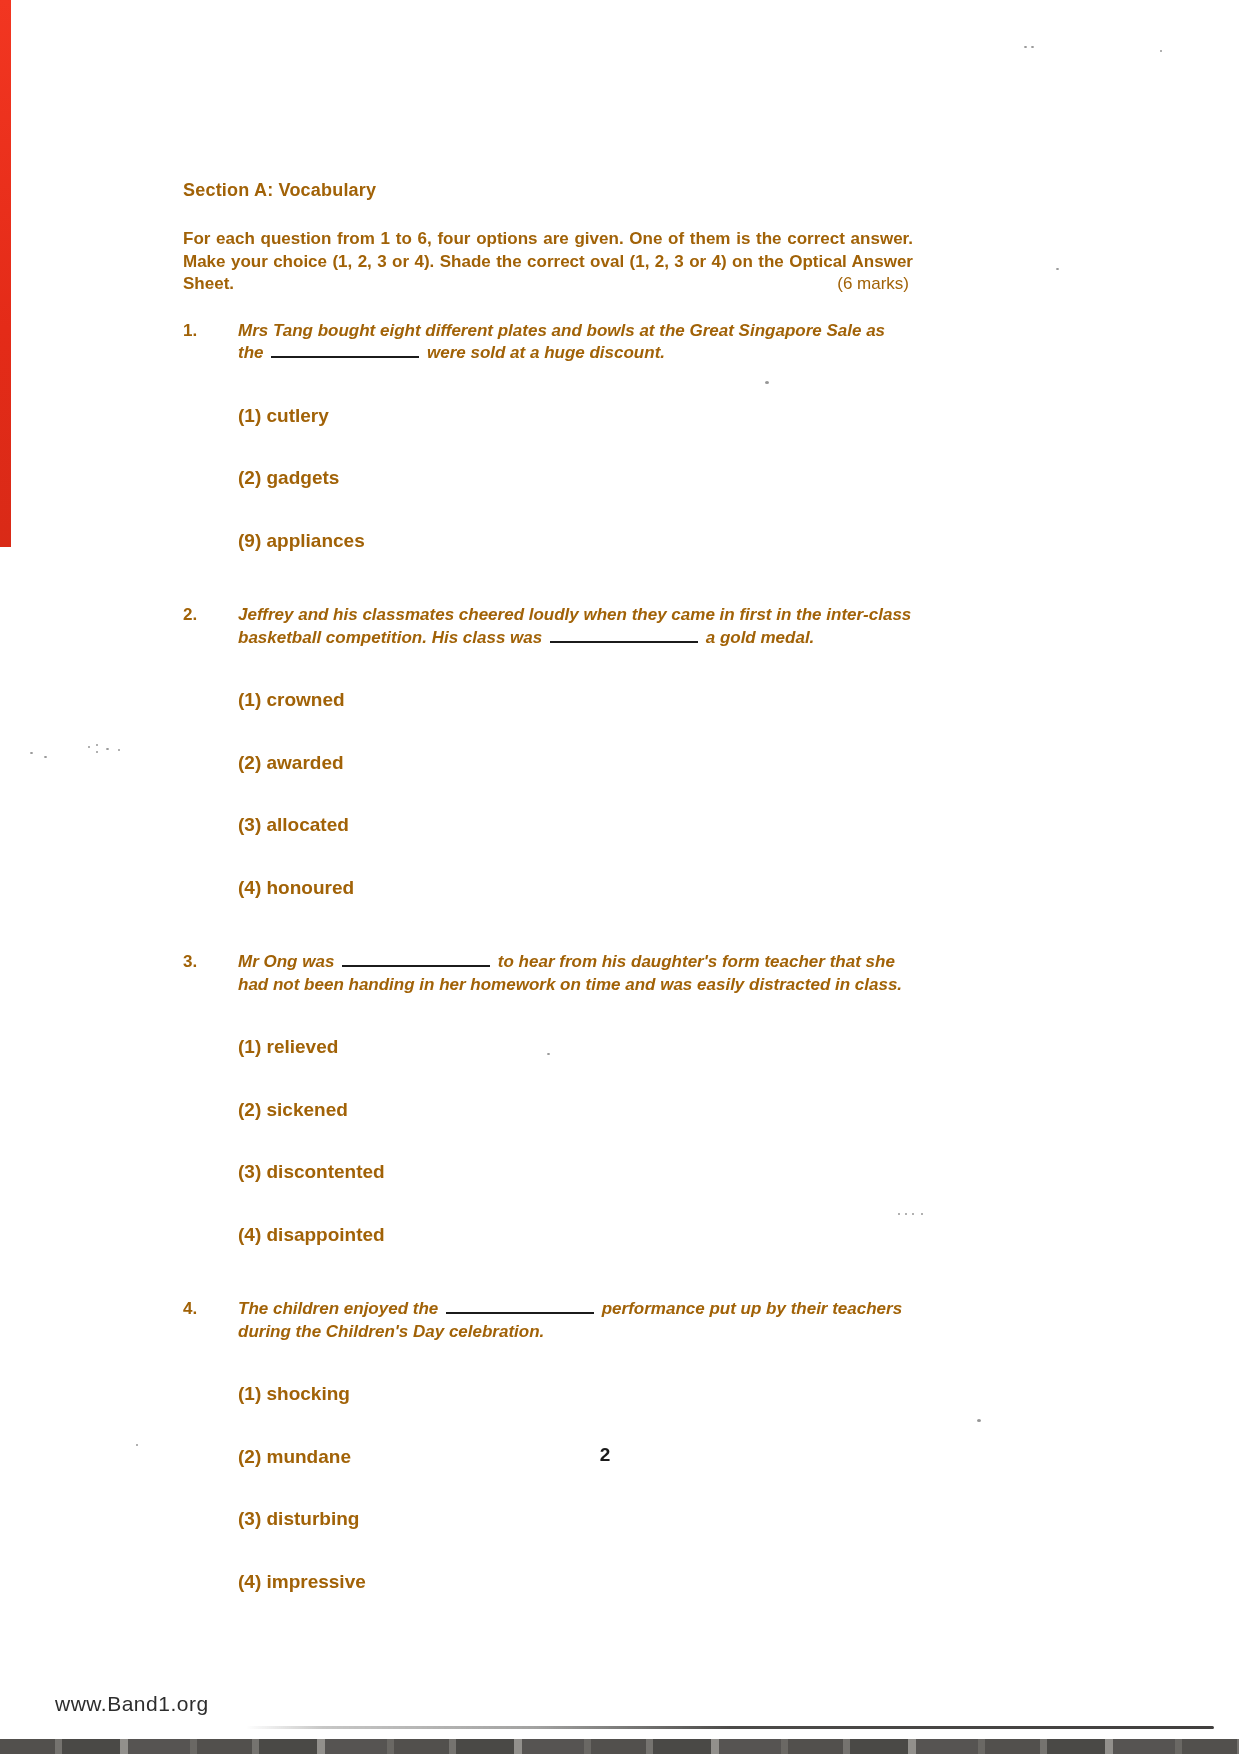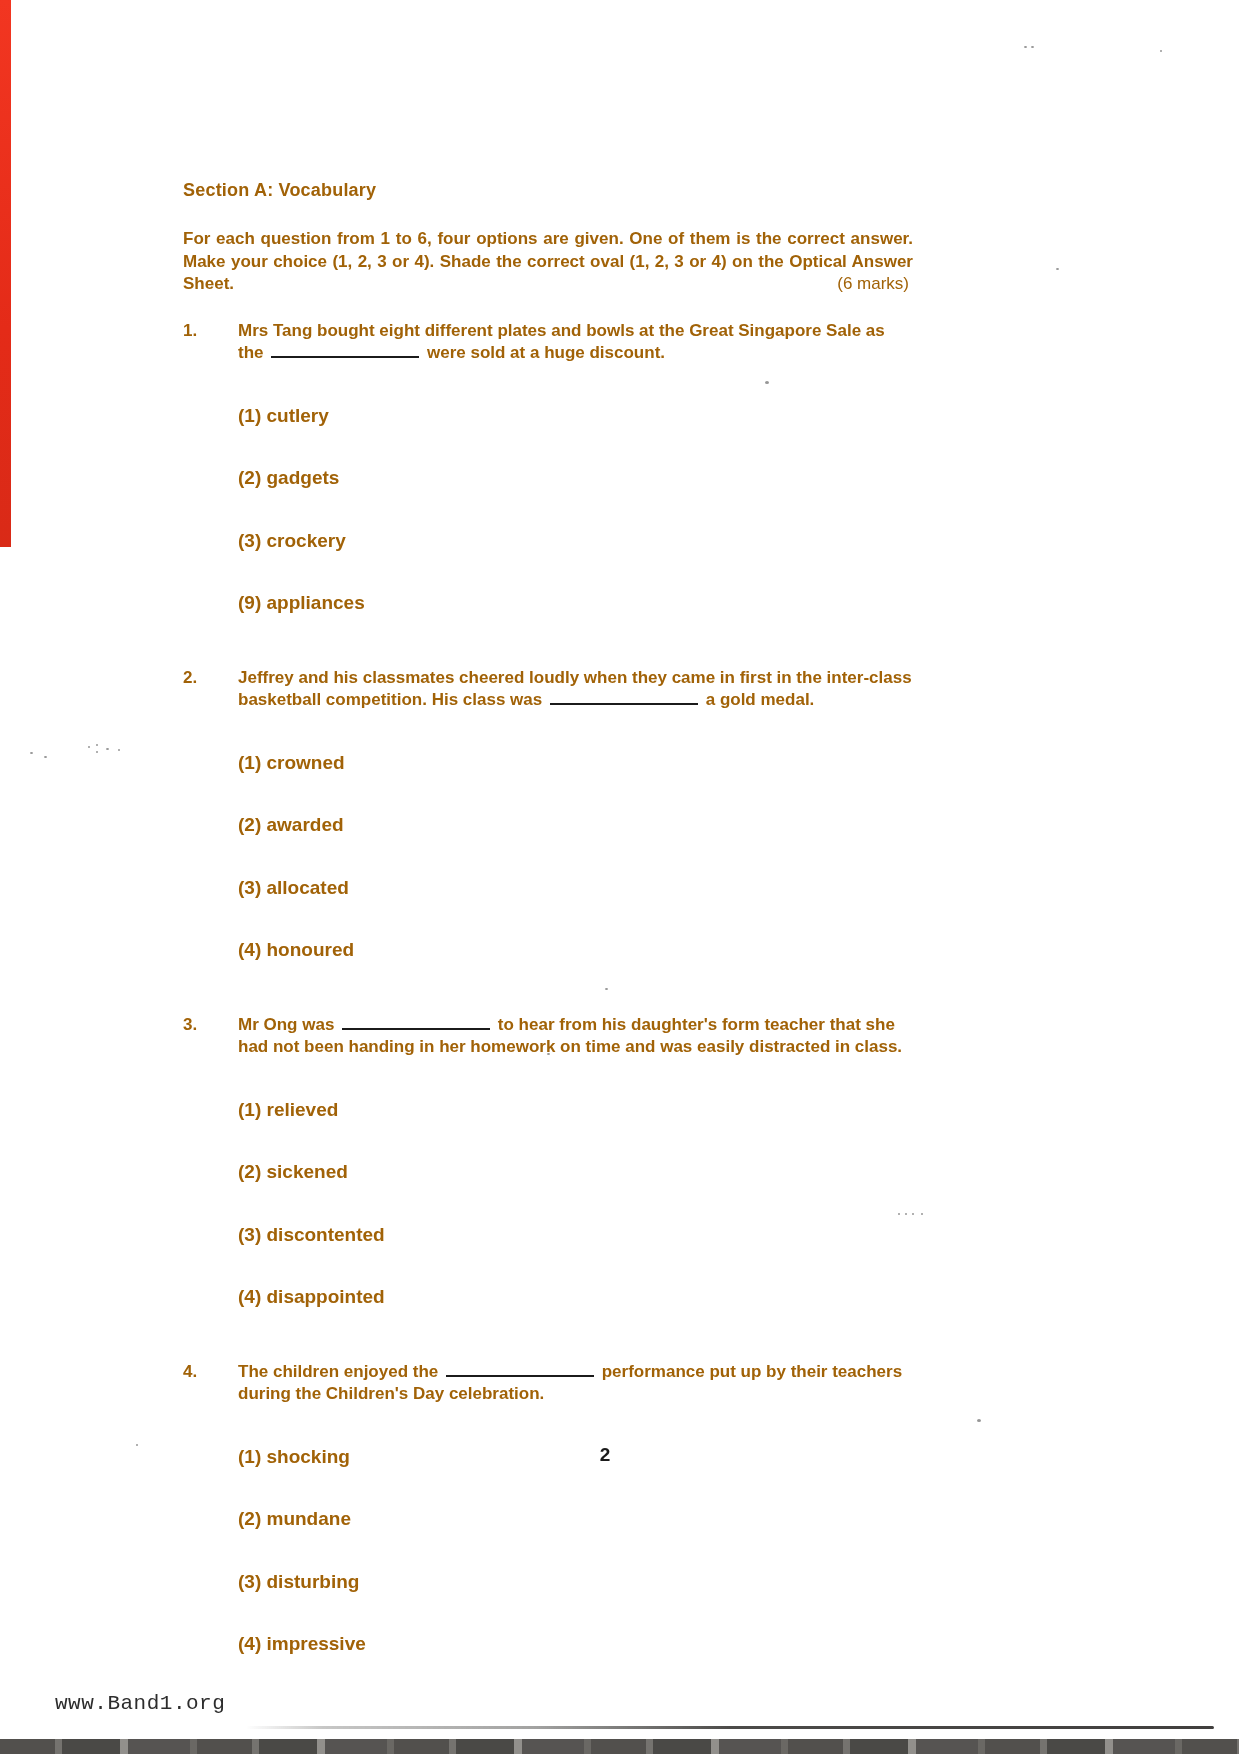--- a/index.html
+++ b/index.html
@@ -16,34 +16,34 @@
   }
   .section-title { font-size:18px; margin:0 0 27px 0; letter-spacing:0.2px; }
   .instructions {
     position:relative; font-size:17px; line-height:22.5px;
     margin:0 0 24px 0; text-align:justify;
   }
   .marks { position:absolute; right:4px; bottom:0; font-weight:normal; }
   .question { display:flex; margin-bottom:52px; }
   .qnum { width:55px; flex:none; font-size:17px; line-height:22.5px; }
   .qbody { flex:1; }
-  .qtext { margin:0 0 19px 0; font-size:17px; line-height:22.5px; }
+  .qtext { margin:0 0 19px 0; font-size:17px; line-height:22.5px;font-style:italic; }
   .blank {
     display:inline-block; width:148px; height:14px;
     border-bottom:2px solid #1b1b1b; margin:0 3px;
     vertical-align:baseline;
   }
   .option { font-size:19px; line-height:22.5px;margin-top:40px; }
   .page-number {
     position:absolute; top:1444px; left:0; width:1210px; text-align:center;
     font-size:19px; font-weight:bold; color:#1b1b1b; filter:blur(0.3px);
   }
   .watermark {
     position:absolute; left:55px; top:1692px;
-    font-family:Liberation Mono, monospace; font-size:21px;
+    font-family:Liberation Sans, sans-serif; font-size:21px;
     color:#2d2d2d; letter-spacing:0.5px; filter:blur(0.3px);
   }
   .red-stripe {
     position:absolute; left:0; top:0; width:11px; height:547px;
     background:linear-gradient(180deg,#f23621 0%,#e42b18 60%,#d92a17 100%);
   }
   .bottom-line {
     position:absolute; top:1726px; left:246px; width:968px; height:3px;
     border-radius:2px; filter:blur(0.4px);
     background:linear-gradient(90deg,
@@ -81,21 +81,20 @@
     <div class="qnum">1.</div>
     <div class="qbody">
       <p class="qtext">
         <span>Mrs Tang bought eight different plates and bowls at the Great Singapore Sale as the</span>
         <span class="blank"></span>
         <span>were sold at a huge discount.</span>
       </p>
       <div class="options">
         <div class="option">(1) cutlery</div>
         <div class="option">(2) gadgets</div>
-        <div class="option">(3) crockery</div>
         <div class="option">(9) appliances</div>
       </div>
     </div>
   </div>
 
   <div class="question">
     <div class="qnum">2.</div>
     <div class="qbody">
       <p class="qtext">
         <span>Jeffrey and his classmates cheered loudly when they came in first in the inter-class basketball competition. His class was</span>

